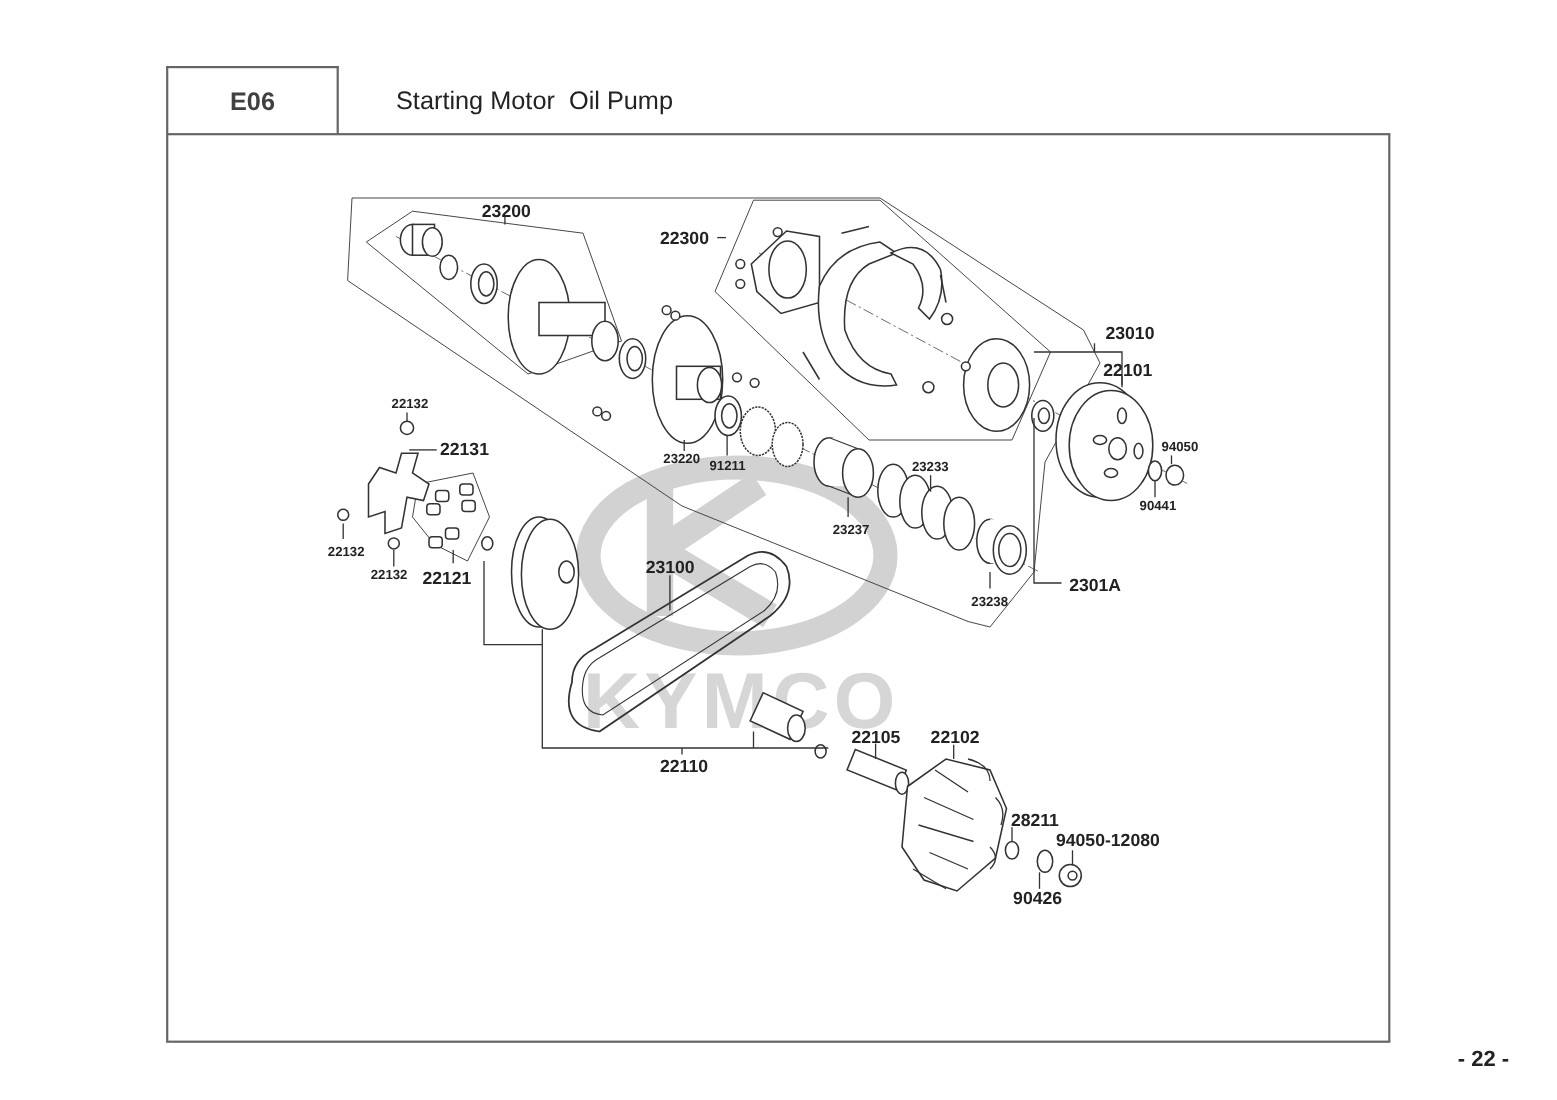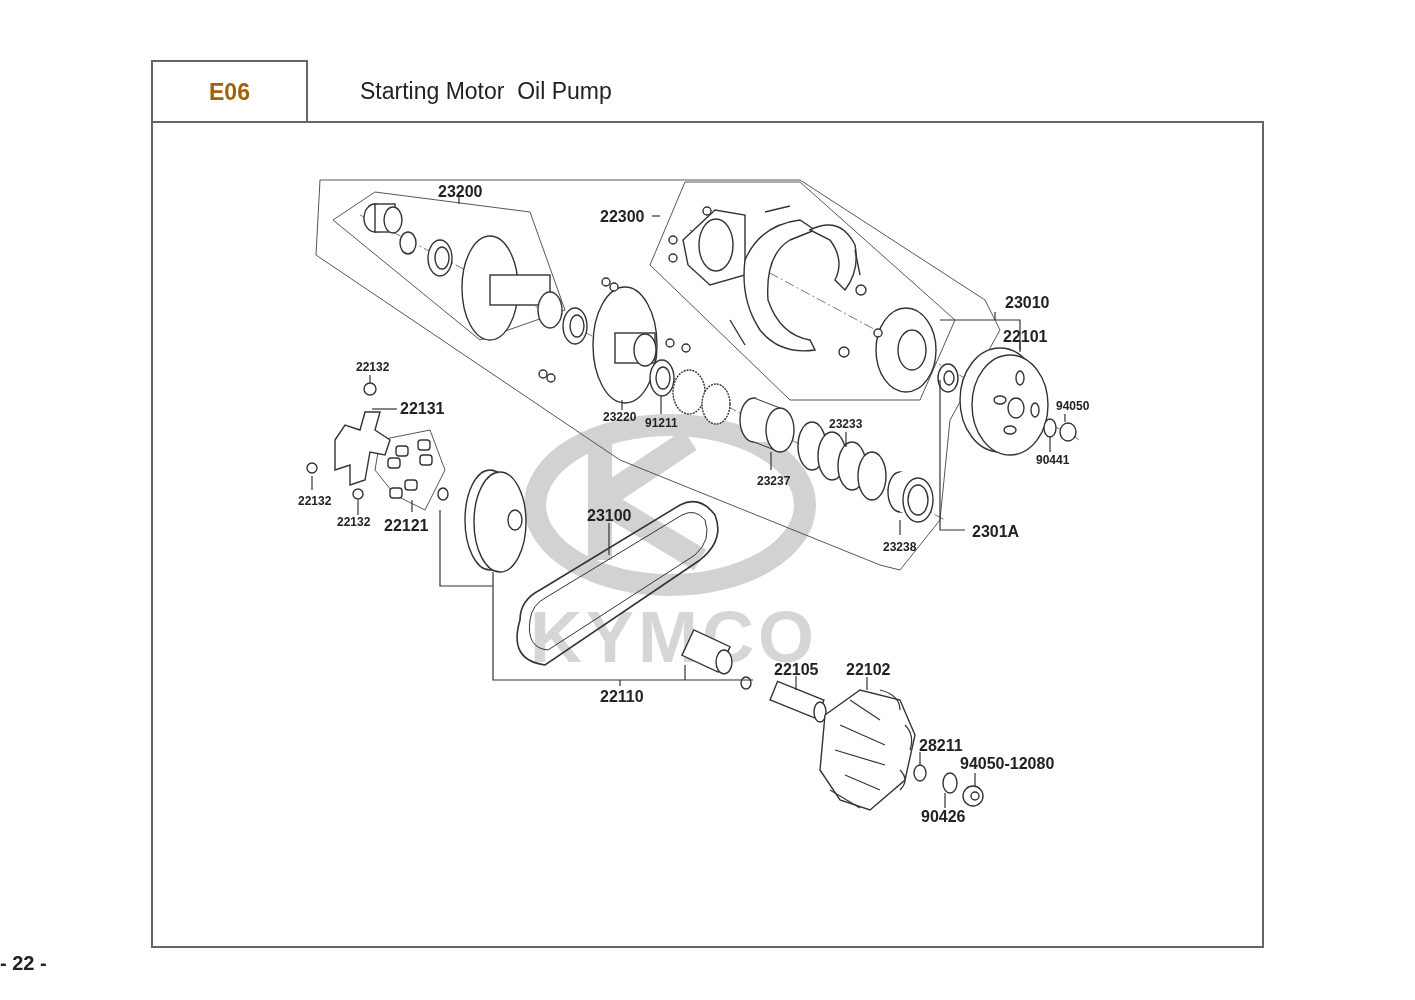--- a/index.html
+++ b/index.html
@@ -1,25 +1,25 @@
 <!DOCTYPE html>
 <html><head>
 <meta charset="utf-8">
 <style>
   html, body { margin: 0; padding: 0; background: #ffffff; }
   body { width: 1415px; height: 1000px; position: relative; overflow: hidden;
          font-family: "Liberation Sans", sans-serif; color: #222; }
   .header-code { position: absolute; left: 151px; top: 60px; width: 157px; height: 62px;
     border-left: 2px solid #666; border-top: 2px solid #666; border-right: 2px solid #666;
     box-sizing: border-box; display: flex; align-items: center; justify-content: center;
-    font-weight: bold; font-size: 23px; color: #a16207; }
+    font-weight: bold; font-size: 23px; color: #404040; }
   .header-title { position: absolute; left: 360px; top: 78px; font-weight: normal; font-size: 23px; color: #222; white-space: pre; }
   .frame { position: absolute; left: 151px; top: 121px; width: 1113px; height: 827px;
     border: 2px solid #666; box-sizing: border-box; }
-  .page-number { position: absolute; left: 0; width: 1372px; top: 952px; text-align: left;
+  .page-number { position: absolute; left: 0; width: 1372px; top: 952px; text-align: right;
     font-weight: bold; font-size: 20px; color: #222; }
   svg#diagram { position: absolute; left: 0; top: 0; }
   .lbl { font-family: "Liberation Sans", sans-serif; font-weight: bold; fill: #222; }
   .lbl-l { font-size: 16px; }
   .lbl-s { font-size: 12px; }
   .part { fill: #fff; stroke: #333; stroke-width: 1.4; }
   .leader { fill: none; stroke: #333; stroke-width: 1.2; }
   .group-outline { fill: none; stroke: #444; stroke-width: 0.9; }
   .axis { stroke: #555; stroke-width: 0.8; stroke-dasharray: 10 3 2 3; fill: none; }
   .wm { fill: none; stroke: #d2d2d2; }

